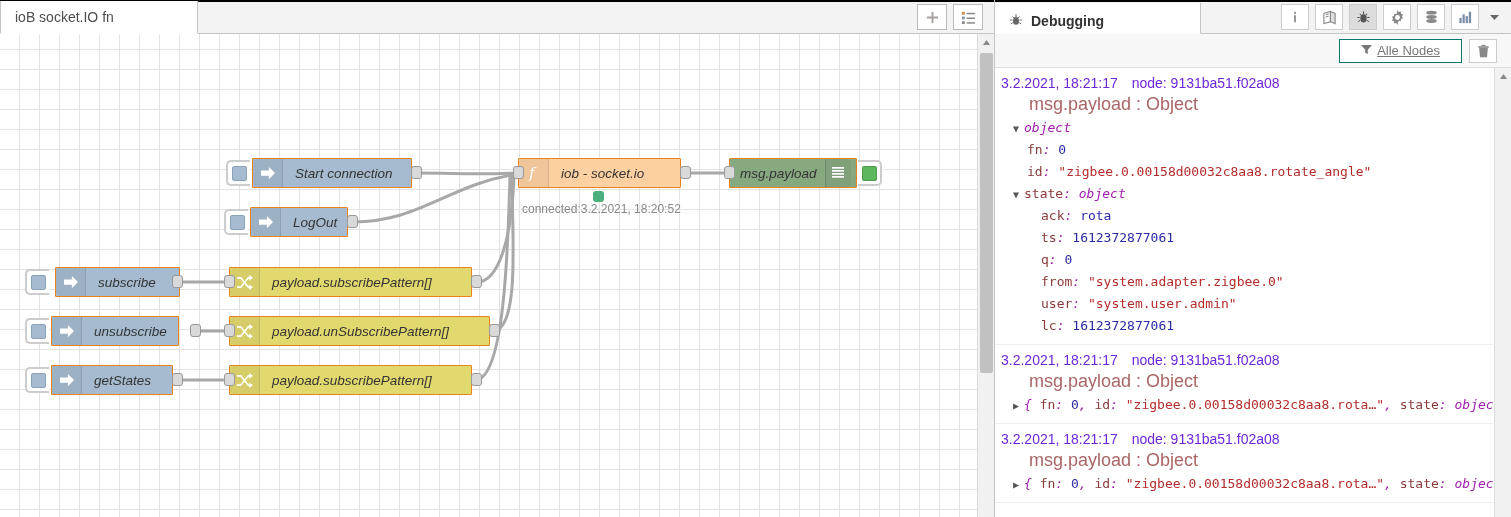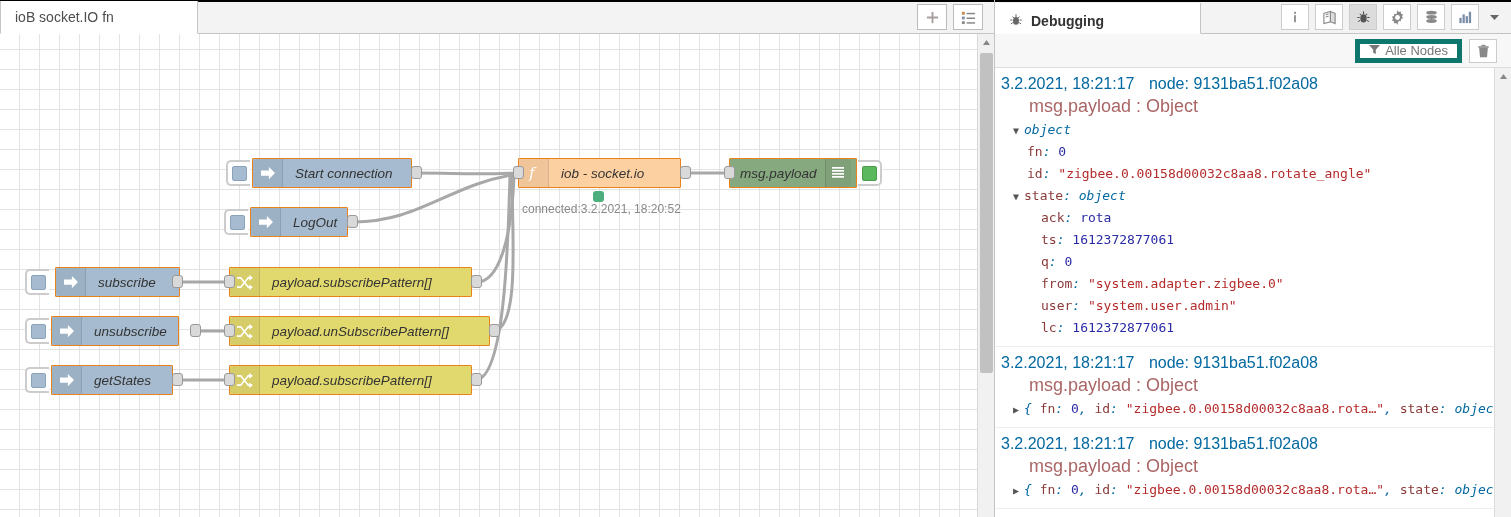--- a/index.html
+++ b/index.html
@@ -203,24 +203,24 @@
 
   #sb-toolbar {
     height: 34px;
     background: #f7f7f7;
     border-bottom: 1px solid #ddd;
     display: flex; align-items: center; justify-content: flex-end;
     gap: 7px; padding-right: 14px;
     flex: 0 0 34px;
   }
   .filter-btn {
-    height: 24px; padding: 0 9px;
-    border: 5px solid #0f766e; background: #fff;
+    height: 24px; padding: 0 21px;
+    border: 1px solid #0f766e; background: #fff;
     display: flex; align-items: center; gap: 5px;
-    font-size: 13px; color: #777; cursor: pointer;
+    font-size: 13px; color: #777; cursor: pointer; text-decoration: underline;
   }
   .trash-btn {
     width: 28px; height: 24px;
     border: 1px solid #ccc; background: #fff;
     display: flex; align-items: center; justify-content: center;
     cursor: pointer; color: #888;
   }
 
   #sb-body {
     flex: 1;
@@ -230,33 +230,33 @@
   }
   #sb-list {
     position: absolute; top: 0; left: 0; right: 17px; bottom: 0;
     overflow: hidden;
   }
   .dbg-msg {
     border-bottom: 1px solid #eee;
     padding: 7px 8px 7px 6px;
   }
   .dbg-meta {
-    font-size: 16px; color: #0369a1;
+    font-size: 14px; color: #6d28d9;
     margin-bottom: 3px;
   }
   .dbg-meta .node-id { margin-left: 10px; }
   .dbg-topic { font-size: 18px; color: #a66; margin-bottom: 2px; margin-left: 28px; }
   .dbg-tree { font-family: "DejaVu Sans Mono", monospace; font-size: 13px; line-height: 1.69; }
   .dbg-row { white-space: nowrap; }
   .tw { cursor: pointer; color: #555; display: inline-block; width: 11px; font-size: 10px; }
   .k { color: #8b3a3a; }
   .v-num { color: #2a2aa5; }
   .v-str { color: #b52b2b; }
   .v-bool { color: #2a2aa5; }
-  .v-obj { color: #0369a1; font-style: italic; }
+  .v-obj { color: #a21caf; font-style: italic; }
   .indent1 { padding-left: 12px; }
   .indent2 { padding-left: 26px; }
   .indent3 { padding-left: 40px; }
 
   #sb-scroll {
     position: absolute; top: 0; right: 0;
     width: 17px; height: 100%;
     background: #f1f1f1;
     border-left: 1px solid #ddd;
   }

